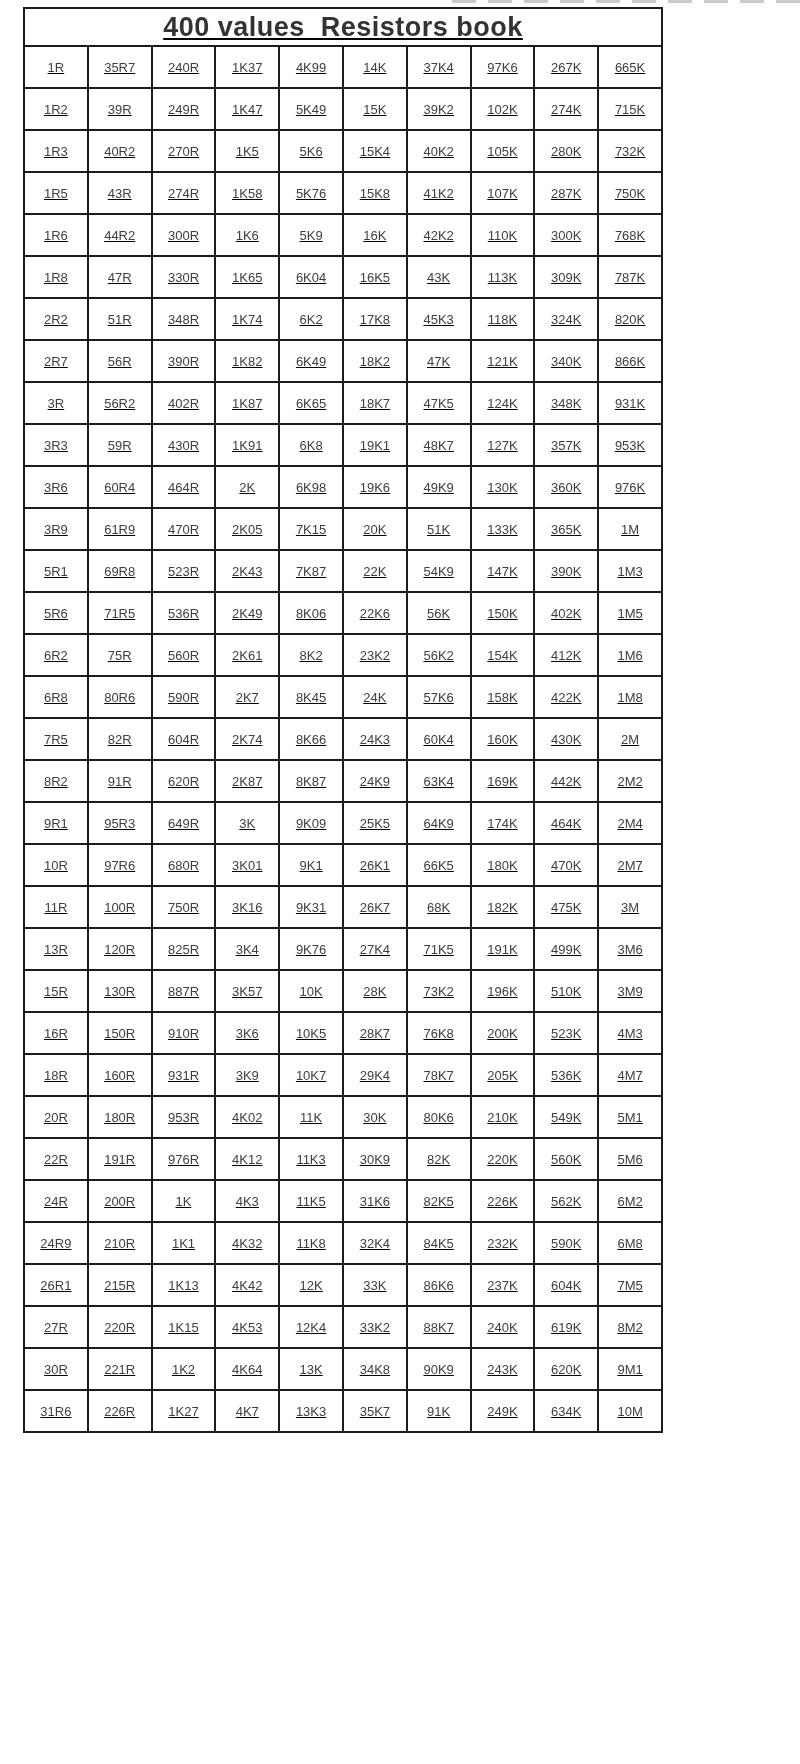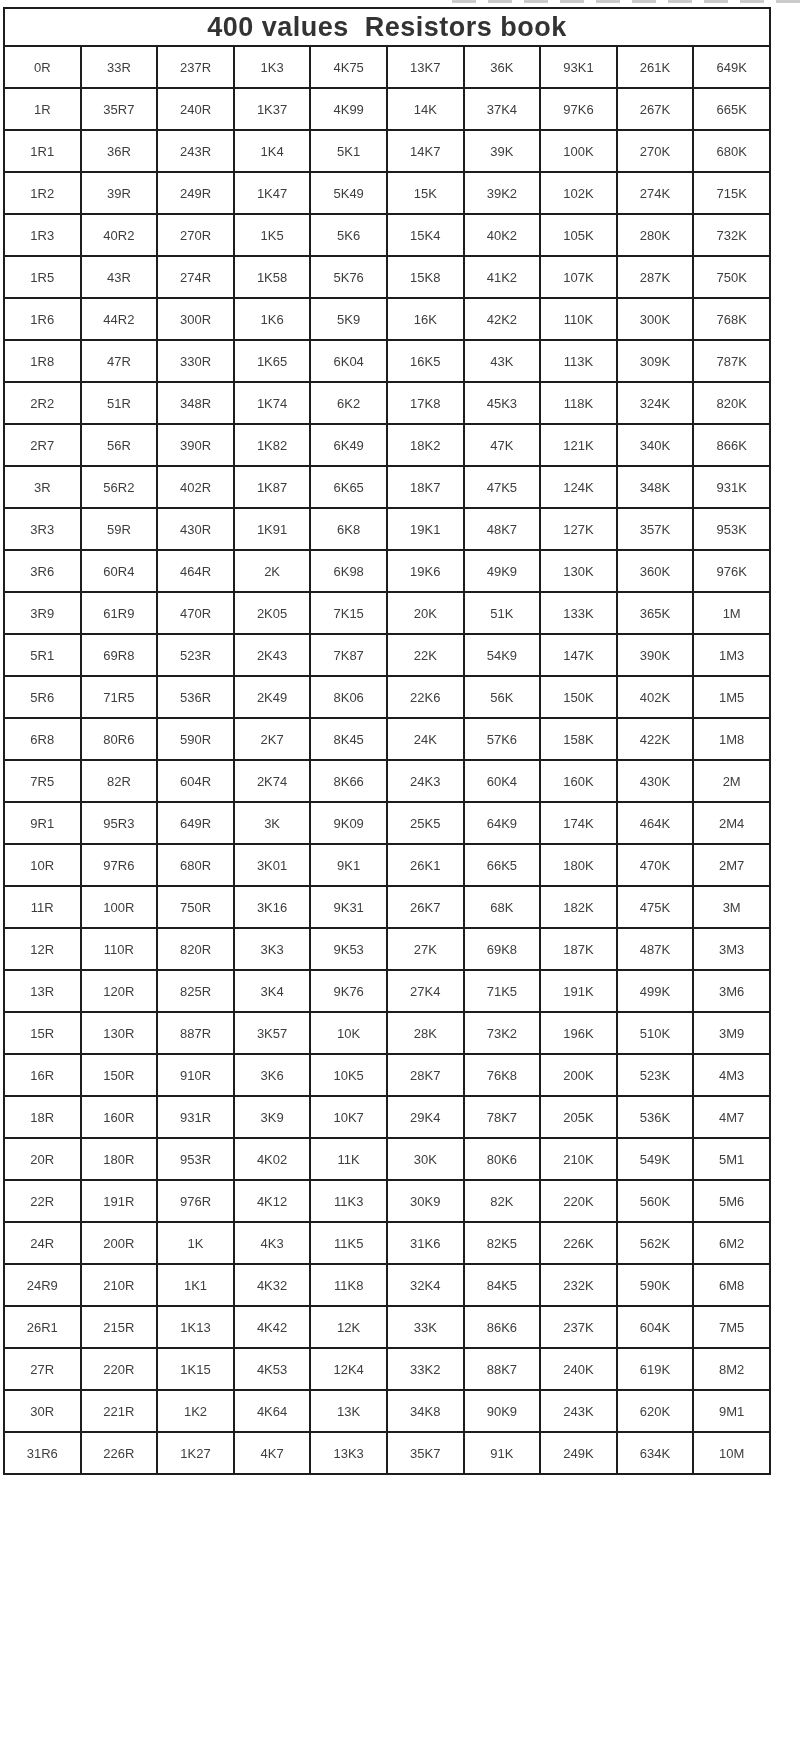--- a/index.html
+++ b/index.html
@@ -29,25 +29,26 @@
     left: 452px;
     width: 348px;
     height: 3px;
     background: repeating-linear-gradient(90deg,
       #bdbdbd 0px, #bdbdbd 24px,
       rgba(189,189,189,0) 24px, rgba(189,189,189,0) 36px);
     opacity: 0.8;
   }
   table.book-table {
     position: absolute;
-    left: 3px;
+    left: 23px;
     top: 7px;
-    width: 768px;
+    width: 640px;
     border-collapse: collapse;
     table-layout: fixed;
+    text-decoration: underline;
   }
   .book-table th.title-cell {
     border: 2px solid var(--border);
     height: 36px;
     text-align: center;
     vertical-align: middle;
     font-size: 27px;
     font-weight: 600;
     letter-spacing: 0.5px;
     color: var(--title-text);
@@ -72,57 +73,33 @@
   <div class="edge-stripe"></div>
 
   <table class="book-table">
     <thead>
       <tr>
         <th class="title-cell" colspan="10">400 values  Resistors book</th>
       </tr>
     </thead>
     <tbody>
 
-    <tr>
-          <td>0R</td>
-          <td>33R</td>
-          <td>237R</td>
-          <td>1K3</td>
-          <td>4K75</td>
-          <td>13K7</td>
-          <td>36K</td>
-          <td>93K1</td>
-          <td>261K</td>
-          <td>649K</td>
-        </tr>
         <tr>
           <td>1R</td>
           <td>35R7</td>
           <td>240R</td>
           <td>1K37</td>
           <td>4K99</td>
           <td>14K</td>
           <td>37K4</td>
           <td>97K6</td>
           <td>267K</td>
           <td>665K</td>
         </tr>
         <tr>
-          <td>1R1</td>
-          <td>36R</td>
-          <td>243R</td>
-          <td>1K4</td>
-          <td>5K1</td>
-          <td>14K7</td>
-          <td>39K</td>
-          <td>100K</td>
-          <td>270K</td>
-          <td>680K</td>
-        </tr>
-        <tr>
           <td>1R2</td>
           <td>39R</td>
           <td>249R</td>
           <td>1K47</td>
           <td>5K49</td>
           <td>15K</td>
           <td>39K2</td>
           <td>102K</td>
           <td>274K</td>
           <td>715K</td>
@@ -265,20 +242,32 @@
           <td>536R</td>
           <td>2K49</td>
           <td>8K06</td>
           <td>22K6</td>
           <td>56K</td>
           <td>150K</td>
           <td>402K</td>
           <td>1M5</td>
         </tr>
         <tr>
+          <td>6R2</td>
+          <td>75R</td>
+          <td>560R</td>
+          <td>2K61</td>
+          <td>8K2</td>
+          <td>23K2</td>
+          <td>56K2</td>
+          <td>154K</td>
+          <td>412K</td>
+          <td>1M6</td>
+        </tr>
+        <tr>
           <td>6R8</td>
           <td>80R6</td>
           <td>590R</td>
           <td>2K7</td>
           <td>8K45</td>
           <td>24K</td>
           <td>57K6</td>
           <td>158K</td>
           <td>422K</td>
           <td>1M8</td>
@@ -289,20 +278,32 @@
           <td>604R</td>
           <td>2K74</td>
           <td>8K66</td>
           <td>24K3</td>
           <td>60K4</td>
           <td>160K</td>
           <td>430K</td>
           <td>2M</td>
         </tr>
         <tr>
+          <td>8R2</td>
+          <td>91R</td>
+          <td>620R</td>
+          <td>2K87</td>
+          <td>8K87</td>
+          <td>24K9</td>
+          <td>63K4</td>
+          <td>169K</td>
+          <td>442K</td>
+          <td>2M2</td>
+        </tr>
+        <tr>
           <td>9R1</td>
           <td>95R3</td>
           <td>649R</td>
           <td>3K</td>
           <td>9K09</td>
           <td>25K5</td>
           <td>64K9</td>
           <td>174K</td>
           <td>464K</td>
           <td>2M4</td>
@@ -325,32 +326,20 @@
           <td>750R</td>
           <td>3K16</td>
           <td>9K31</td>
           <td>26K7</td>
           <td>68K</td>
           <td>182K</td>
           <td>475K</td>
           <td>3M</td>
         </tr>
         <tr>
-          <td>12R</td>
-          <td>110R</td>
-          <td>820R</td>
-          <td>3K3</td>
-          <td>9K53</td>
-          <td>27K</td>
-          <td>69K8</td>
-          <td>187K</td>
-          <td>487K</td>
-          <td>3M3</td>
-        </tr>
-        <tr>
           <td>13R</td>
           <td>120R</td>
           <td>825R</td>
           <td>3K4</td>
           <td>9K76</td>
           <td>27K4</td>
           <td>71K5</td>
           <td>191K</td>
           <td>499K</td>
           <td>3M6</td>

